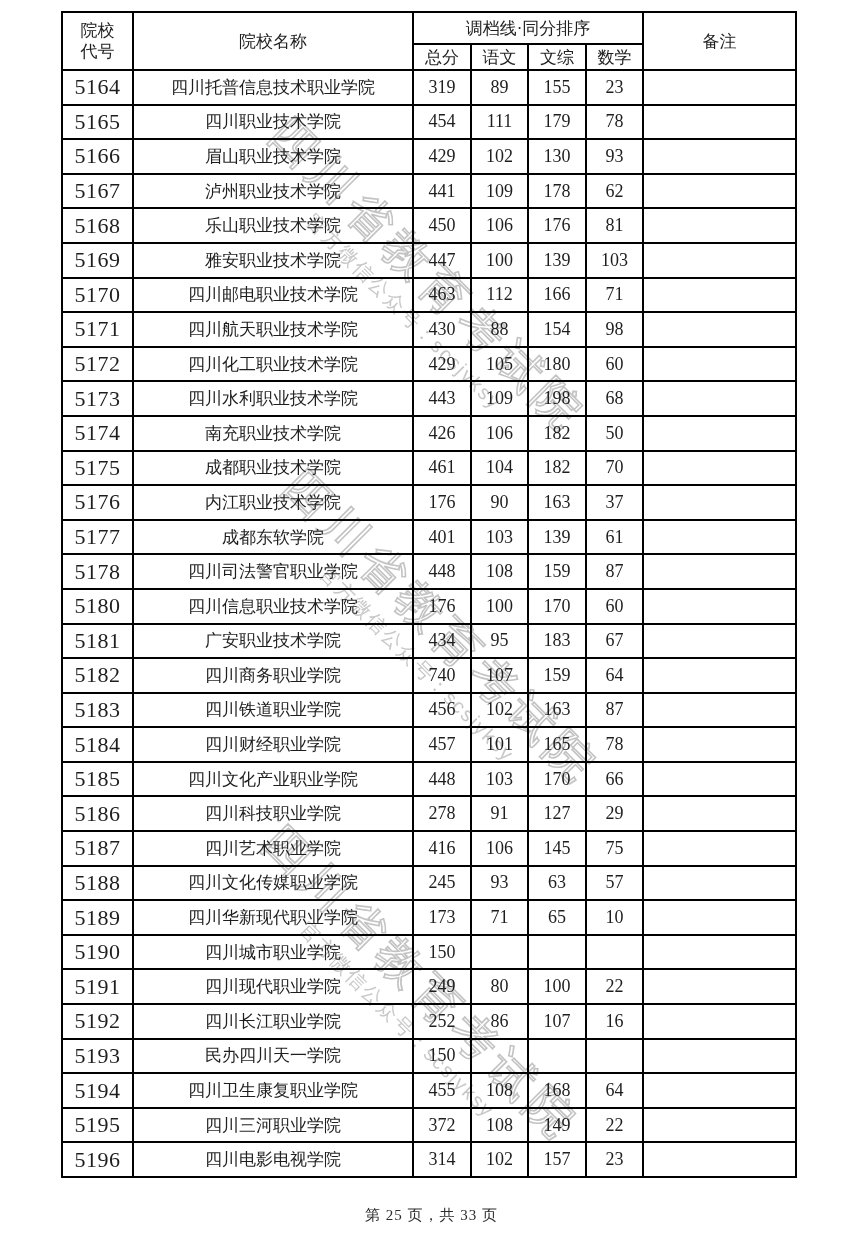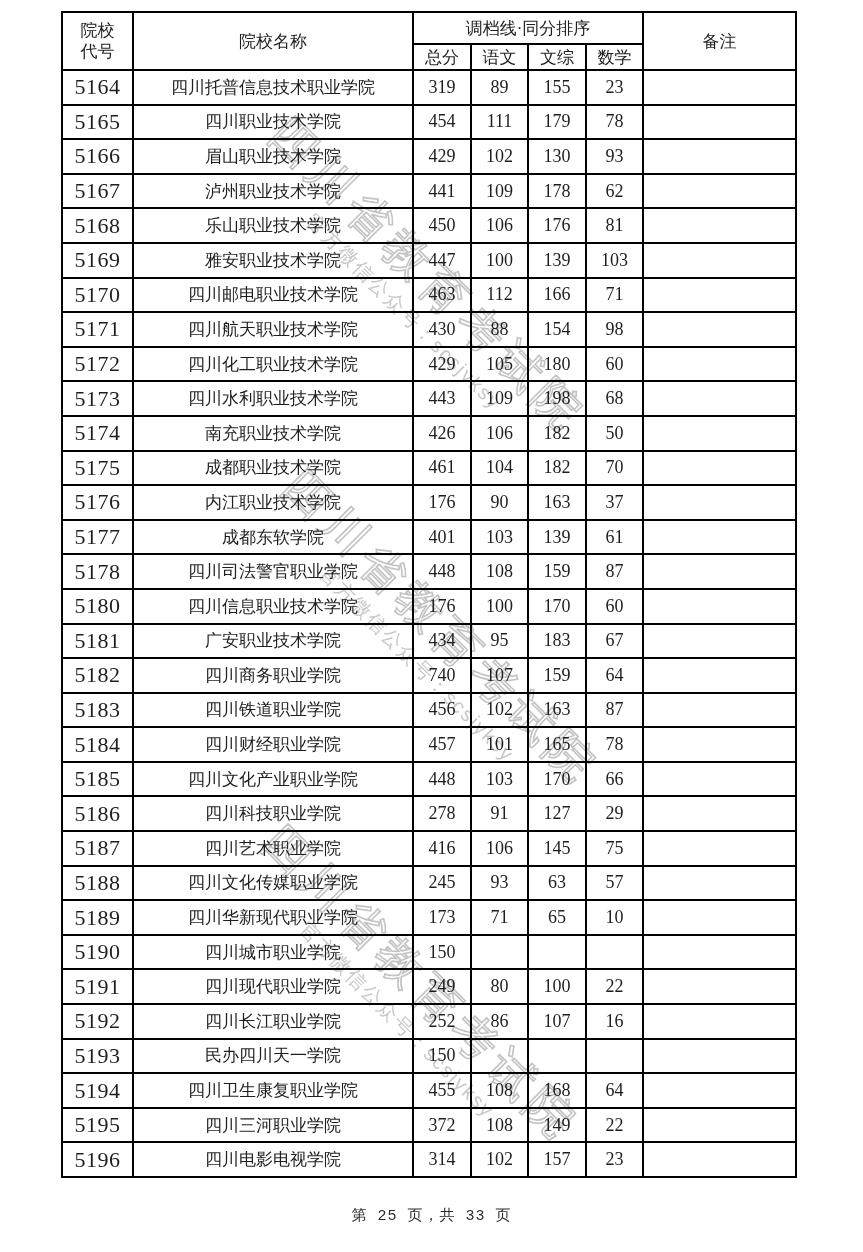--- a/index.html
+++ b/index.html
@@ -74,21 +74,21 @@
   .score-table td.c-name  { font-size: 17px; margin-top: 28px; }
   .score-table td.c-num   { font-size: 18px; }
 
   
   .page-footer {
     position: absolute;
     left: 0;
     right: 0;
     top: 1206px;
     text-align: center;
-    font-family: Liberation Mono, monospace;
+    font-family: Liberation Serif, serif;
     font-size: 15px;
     color: #2c2c2c;
     letter-spacing: 1px;
     z-index: 1;
   }
 </style>
 </head>
 <body>
 
 <div class="watermark-layer">

